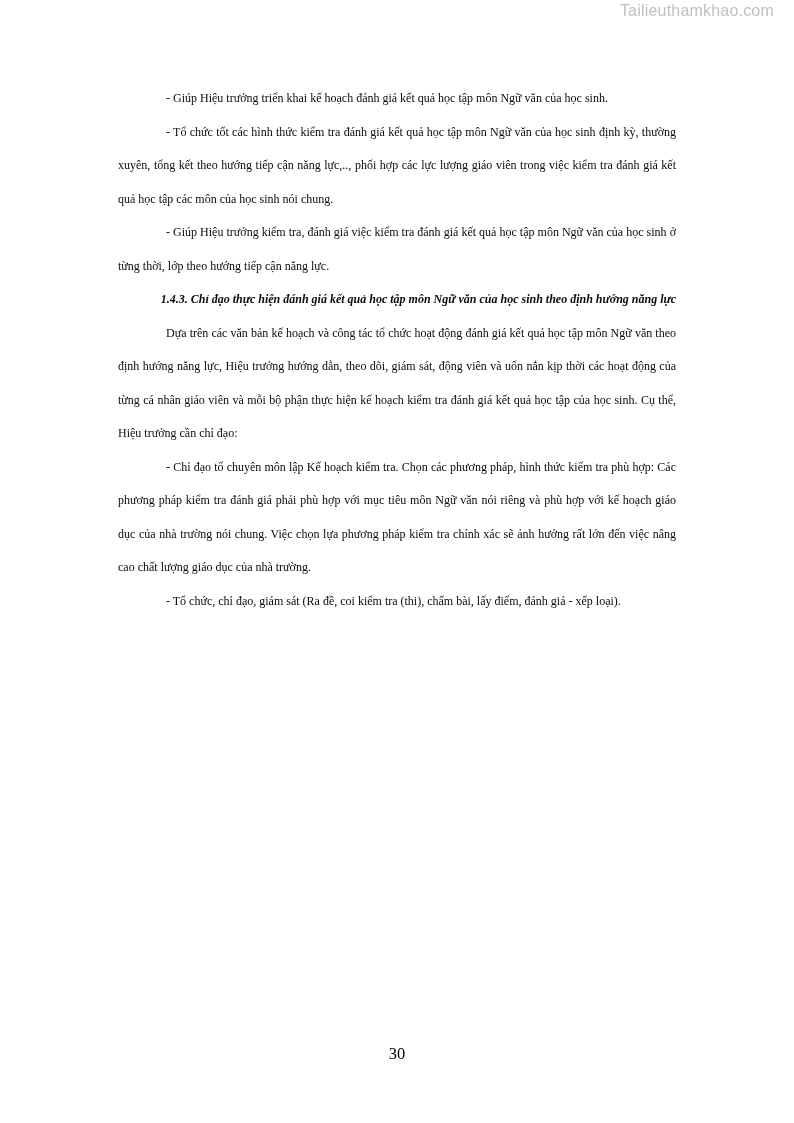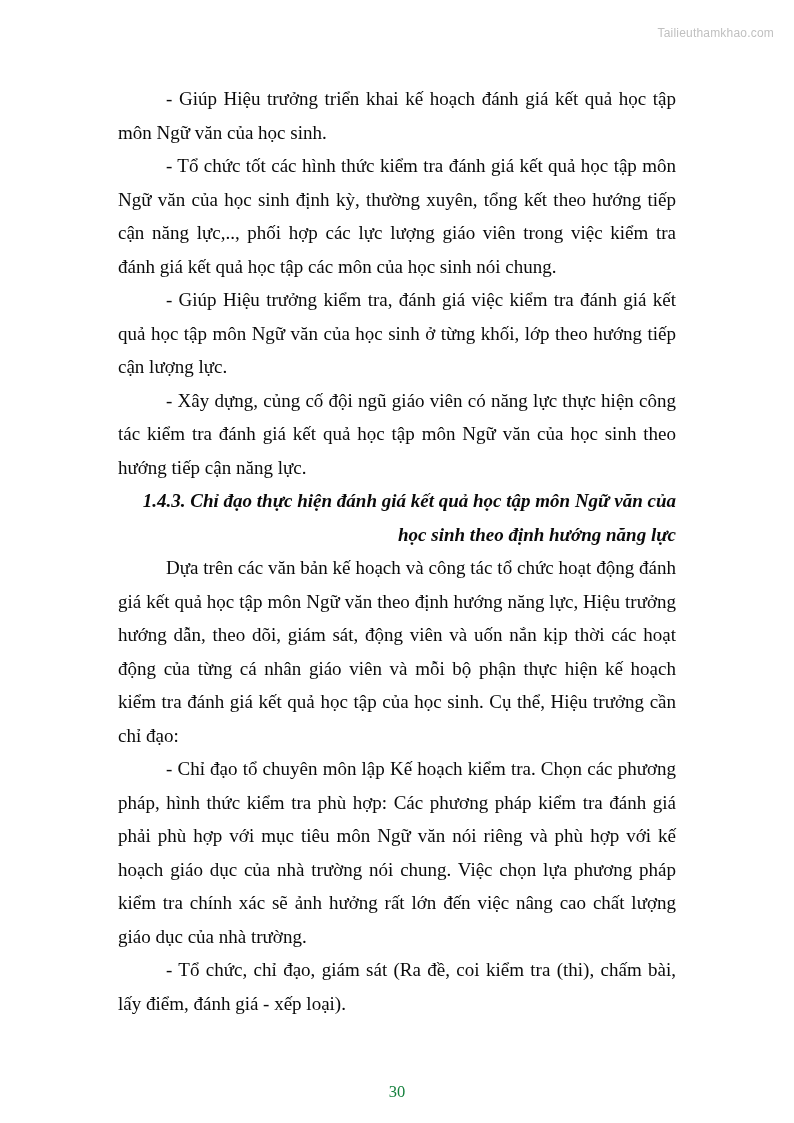--- a/index.html
+++ b/index.html
@@ -13,36 +13,36 @@
   .page {
     position: relative;
     width: 794px;
     height: 1123px;
     background: #ffffff;
     box-sizing: border-box;
     overflow: hidden;
   }
   .watermark {
     position: absolute;
-    top: 26px;
+    top: 2px;
     right: 20px;
     font-family: "Liberation Sans", sans-serif;
-    font-size: 12px;
+    font-size: 16px;
     color: #c0c0c0;
     letter-spacing: 0.2px;
   }
   .content {
     position: absolute;
     left: 118px;
     top: 82px;
     width: 558px;
   }
   p {
     margin: 0;
-    font-size: 19px;
+    font-size: 12px;
     line-height: 33.5px;
     text-align: justify;
     text-justify: inter-word;
     color: #0a0a0a;
   }
   p.indent {
     text-indent: 48px;
   }
   p.heading {
     font-weight: bold;
@@ -50,36 +50,34 @@
     text-align: right;
   }
   .bi { font-style: italic; font-weight: bold; }
   .pagenum {
     position: absolute;
     left: 0;
     right: 0;
     top: 1044px;
     text-align: center;
     font-size: 16.5px;
-    color: #15803d;
-    margin-top: 38px;
+    color: #000000;
   }
 </style>
 </head>
 <body>
 
 <div class="page">
 
   <div class="watermark">Tailieuthamkhao.com</div>
 
   <div class="content">
     <p class="indent">- Giúp Hiệu trưởng triển khai kế hoạch đánh giá kết quả học tập môn Ngữ văn của học sinh.</p>
     <p class="indent">- Tổ chức tốt các hình thức kiểm tra đánh giá kết quả học tập môn Ngữ văn của học sinh định kỳ, thường xuyên, tổng kết theo hướng tiếp cận năng lực,.., phối hợp các lực lượng giáo viên trong việc kiểm tra đánh giá kết quả học tập các môn của học sinh nói chung.</p>
-    <p class="indent">- Giúp Hiệu trưởng kiểm tra, đánh giá việc kiểm tra đánh giá kết quả học tập môn Ngữ văn của học sinh ở từng khối, lớp theo hướng tiếp cận lượng lực.</p>
-    <p class="indent">- Xây dựng, củng cố đội ngũ giáo viên có năng lực thực hiện công tác kiểm tra đánh giá kết quả học tập môn Ngữ văn của học sinh theo hướng tiếp cận năng lực.</p>
+    <p class="indent">- Giúp Hiệu trưởng kiểm tra, đánh giá việc kiểm tra đánh giá kết quả học tập môn Ngữ văn của học sinh ở từng thời, lớp theo hướng tiếp cận năng lực.</p>
     <p class="heading">1.4.3. Chỉ đạo thực hiện đánh giá kết quả học tập môn Ngữ văn của học sinh theo định hướng năng lực</p>
     <p class="indent">Dựa trên các văn bản kế hoạch và công tác tổ chức hoạt động đánh giá kết quả học tập môn Ngữ văn theo định hướng năng lực, Hiệu trưởng hướng dẫn, theo dõi, giám sát, động viên và uốn nắn kịp thời các hoạt động của từng cá nhân giáo viên và mỗi bộ phận thực hiện kế hoạch kiểm tra đánh giá kết quả học tập của học sinh. Cụ thể, Hiệu trưởng cần chỉ đạo:</p>
     <p class="indent">- Chỉ đạo tổ chuyên môn lập Kế hoạch kiểm tra. Chọn các phương pháp, hình thức kiểm tra phù hợp: Các phương pháp kiểm tra đánh giá phải phù hợp với mục tiêu môn Ngữ văn nói riêng và phù hợp với kế hoạch giáo dục của nhà trường nói chung. Việc chọn lựa phương pháp kiểm tra chính xác sẽ ảnh hưởng rất lớn đến việc nâng cao chất lượng giáo dục của nhà trường.</p>
     <p class="indent">- Tổ chức, chỉ đạo, giám sát (Ra đề, coi kiểm tra (thi), chấm bài, lấy điểm, đánh giá - xếp loại).</p>
   </div>
 
   <div class="pagenum">30</div>
 
 </div>
 

